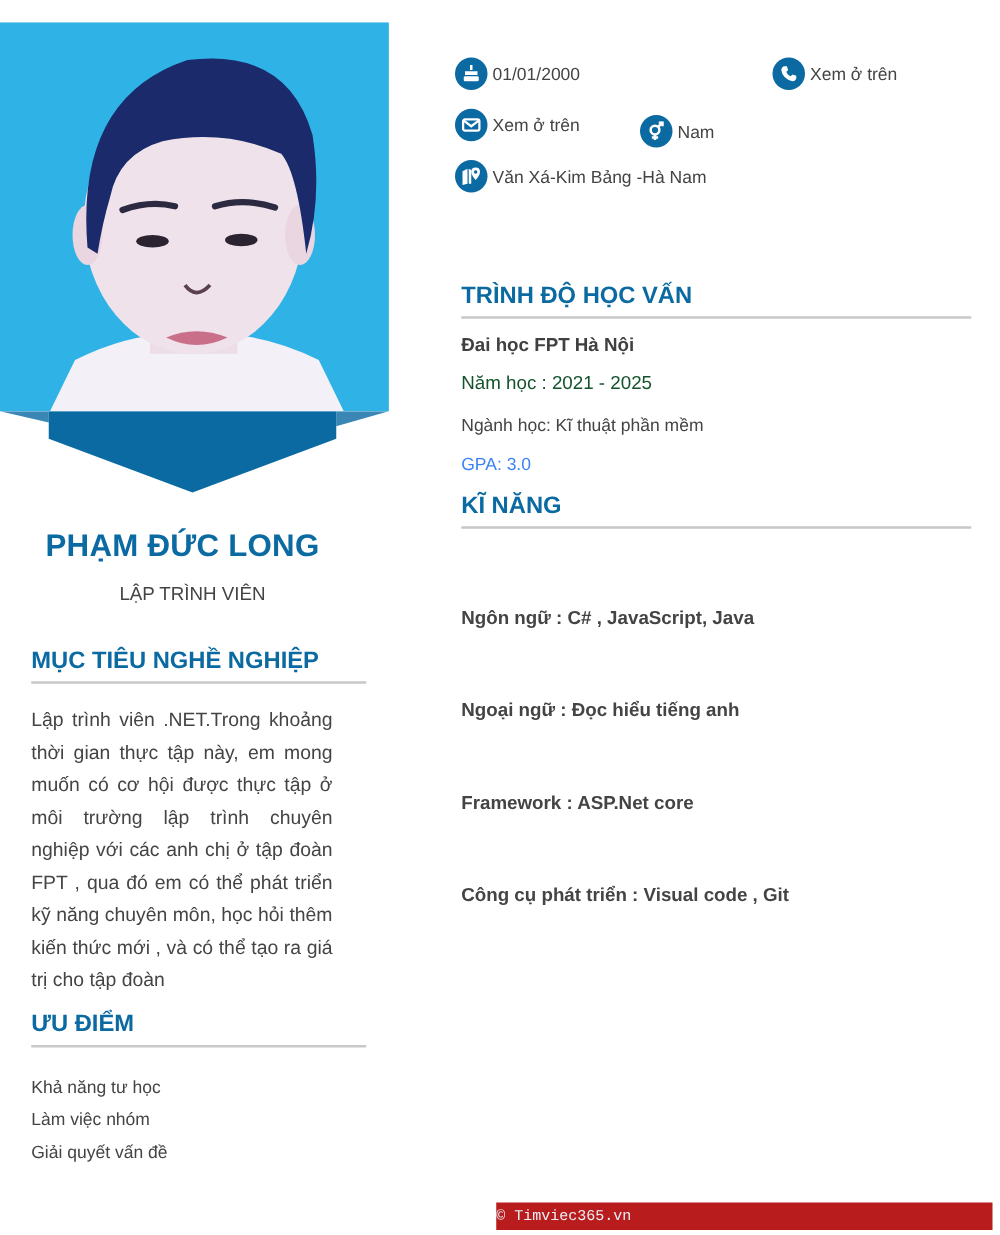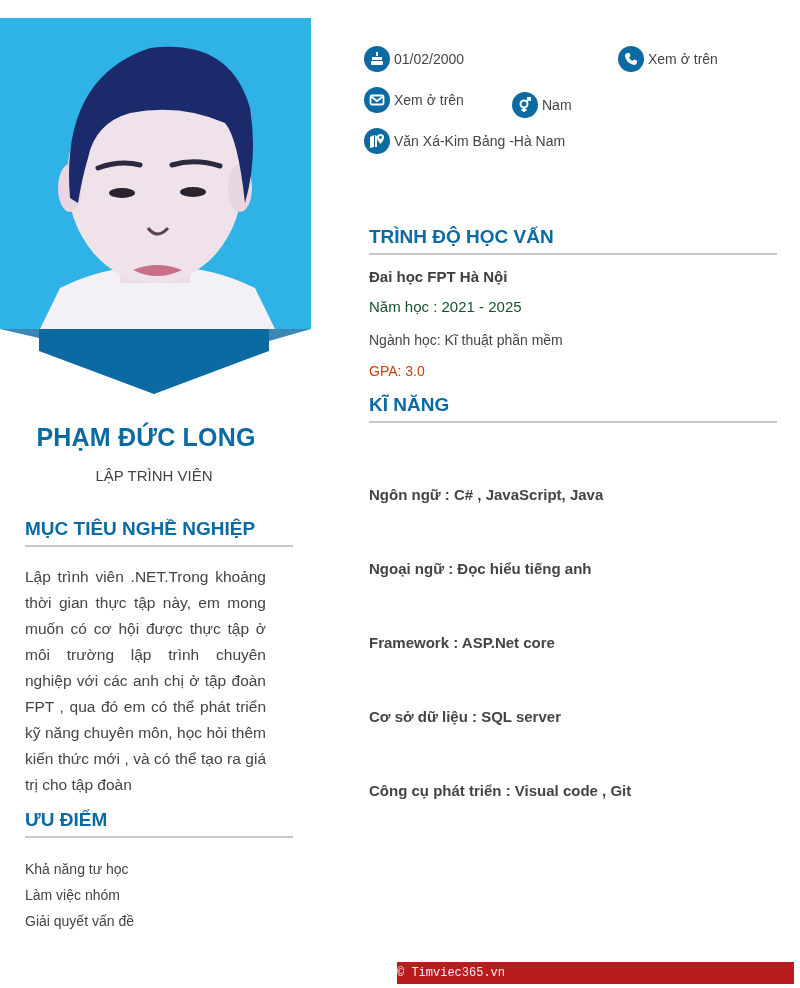--- a/index.html
+++ b/index.html
@@ -45,21 +45,21 @@
     width: 26px; height: 26px; border-radius: 50%; background: #0a6aa1;
     display: flex; align-items: center; justify-content: center; margin-right: 4px;
   }
   .info-text { font-size: 14px; color: #444; }
 
   .right-sec { left: 369px; width: 408px; }
 
   .edu-school { position: absolute; left: 369px; top: 268px; font-size: 15px; font-weight: bold; color: #404040; }
   .edu-years  { position: absolute; left: 369px; top: 298px; font-size: 15px; color: #14532d; }
   .edu-major  { position: absolute; left: 369px; top: 332px; font-size: 14px; color: #444; }
-  .edu-gpa    { position: absolute; left: 369px; top: 363px; font-size: 14px; color: #c2410c; }
+  .edu-gpa    { position: absolute; left: 369px; top: 363px; font-size: 14px; color: #3b82f6; }
 
   .skills { position: absolute; left: 369px; top: 434px; list-style: none; }
   .skills li { font-size: 15px; font-weight: bold; color: #444; line-height: 26px; margin-top: 48px; }
   .skills li:first-child { margin-bottom: 5px; }
 
   .footer {
     position: absolute; left: 397px; top: 962px; width: 397px; height: 22px;
     background: #b91c1c; color: #e8f1f7; text-align: left; padding-right: 22px;
     font-family: "Liberation Mono", monospace; font-size: 12px; line-height: 22px;
   }
@@ -116,21 +116,21 @@
 </ul>
 
 <div class="info-item" style="left:364px; top:46px;">
   <span class="info-icon">
     <svg width="16" height="16" viewBox="0 0 16 16">
         <rect x="7" y="1" width="2" height="4" fill="#fff"></rect>
         <rect x="3" y="6" width="10" height="3" fill="#fff"></rect>
         <rect x="2" y="10" width="12" height="4" rx="1" fill="#fff"></rect>
       </svg>
   </span>
-  <span class="info-text">01/02/2000</span>
+  <span class="info-text">01/01/2000</span>
 </div>
 
 <div class="info-item" style="left:512px; top:46px;margin-top:46px;">
   <span class="info-icon">
     <svg width="16" height="16" viewBox="0 0 16 16">
         <circle cx="7" cy="7" r="3.5" stroke="#fff" stroke-width="2" fill="none"></circle>
         <line x1="7" y1="10.5" x2="7" y2="15" stroke="#fff" stroke-width="2"></line>
         <line x1="4.5" y1="13" x2="9.5" y2="13" stroke="#fff" stroke-width="2"></line>
         <line x1="9.5" y1="4.5" x2="13" y2="1" stroke="#fff" stroke-width="2"></line>
         <polyline points="10,1 13,1 13,4" stroke="#fff" stroke-width="2" fill="none"></polyline>
@@ -174,17 +174,16 @@
 <div class="edu-school">Đai học FPT Hà Nội</div>
 <div class="edu-years">Năm học : 2021 - 2025</div>
 <div class="edu-major">Ngành học: Kĩ thuật phần mềm</div>
 <div class="edu-gpa">GPA: 3.0</div>
 
 <div class="sec-title right-sec" style="top:394px;">KĨ NĂNG</div>
 <ul class="skills">
   <li>Ngôn ngữ : C#  , JavaScript, Java</li>
   <li>Ngoại ngữ : Đọc hiểu tiếng anh</li>
   <li>Framework : ASP.Net core</li>
-  <li>Cơ sở dữ liệu : SQL server</li>
   <li>Công cụ phát triển : Visual code , Git</li>
 </ul>
 
 <div class="footer">© Timviec365.vn</div>
 
 </body></html>

